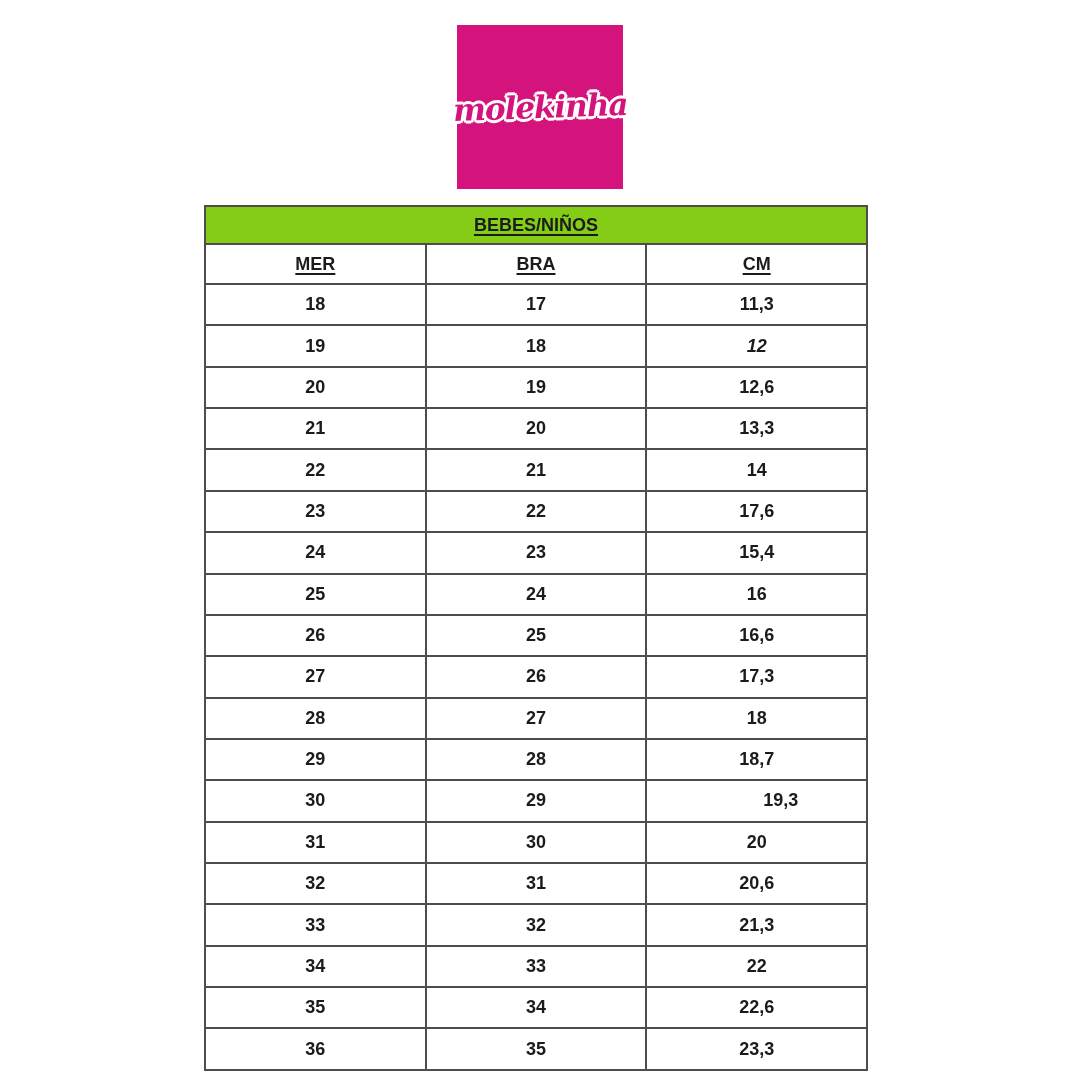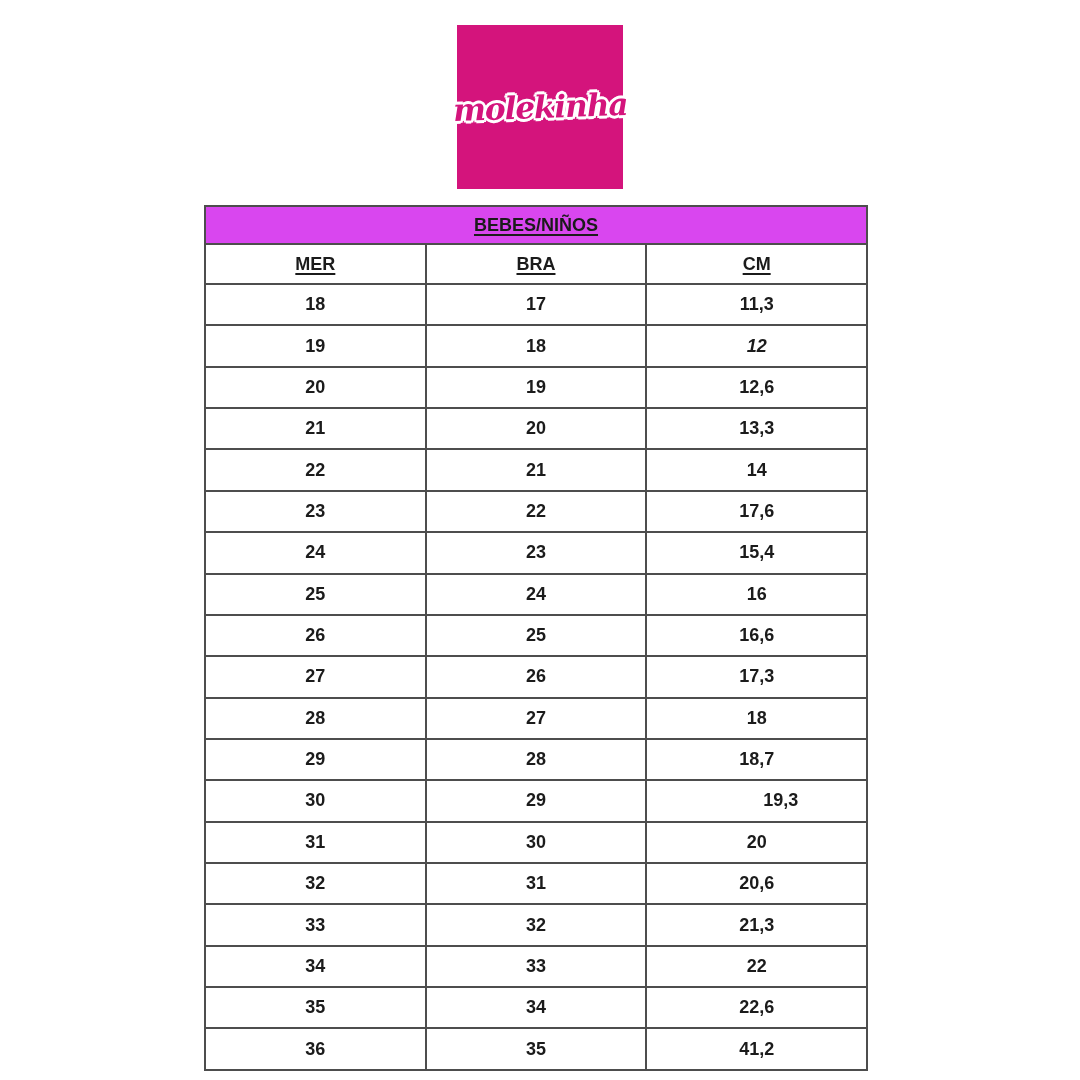--- a/index.html
+++ b/index.html
@@ -87,21 +87,21 @@
 
 <div class="canvas">
 
   <div class="logo" style="background: rgb(212, 20, 124);">
     <span class="logo-text" style="color: rgb(212, 20, 124);">molekinha</span>
   </div>
 
   <table class="size-table">
     <thead>
       <tr class="title-row">
-        <th colspan="3" style="background: #d946ef; border-color: rgb(77, 77, 77);">
+        <th colspan="3" style="background: #84cc16; border-color: rgb(77, 77, 77);">
           <span class="u">BEBES/NIÑOS</span>
         </th>
       </tr>
       <tr class="header-row">
         <th style="border-color: rgb(77, 77, 77);">
           <span class="u">MER</span>
         </th>
         <th style="border-color: rgb(77, 77, 77);">
           <span class="u">BRA</span>
         </th>
@@ -215,19 +215,19 @@
 
   <tr>
     <td style="border-color: rgb(77, 77, 77);">35</td>
     <td style="border-color: rgb(77, 77, 77);">34</td>
     <td style="border-color: rgb(77, 77, 77);">22,6</td>
   </tr>
 
   <tr>
     <td style="border-color: rgb(77, 77, 77);">36</td>
     <td style="border-color: rgb(77, 77, 77);">35</td>
-    <td style="border-color: rgb(77, 77, 77);">41,2</td>
+    <td style="border-color: rgb(77, 77, 77);">23,3</td>
   </tr>
 
 </tbody>
   </table>
 
 </div>
 
 </body></html>

